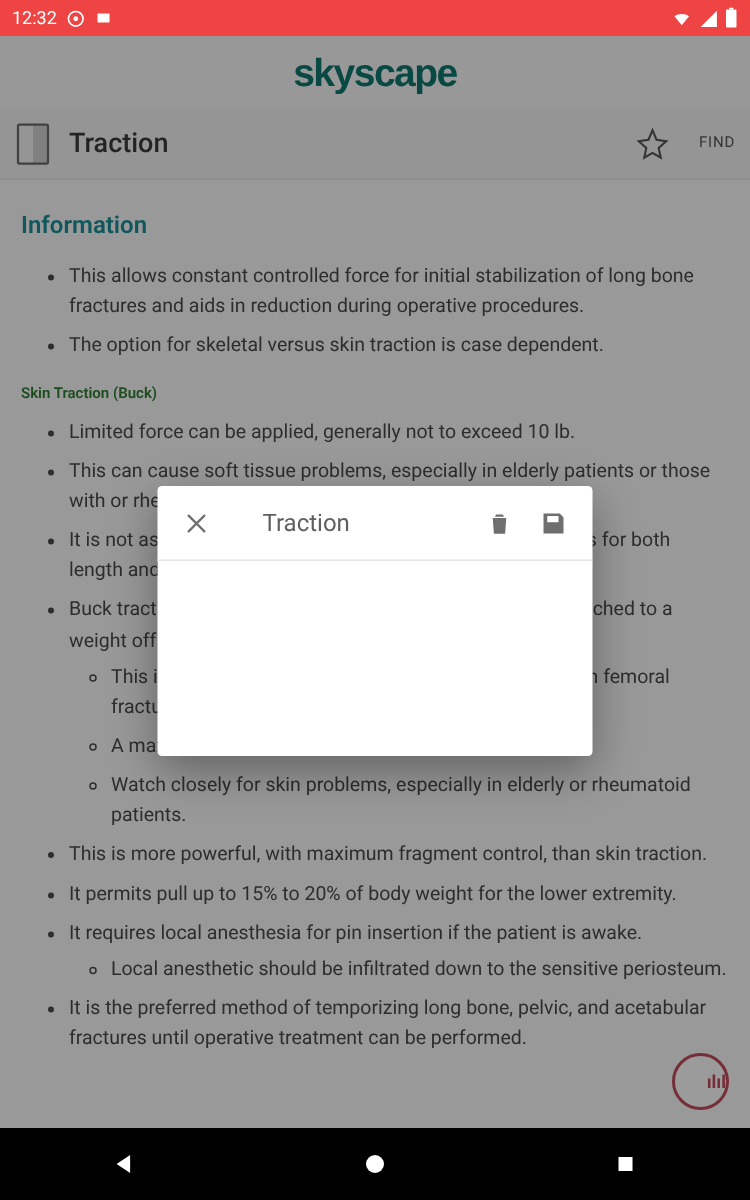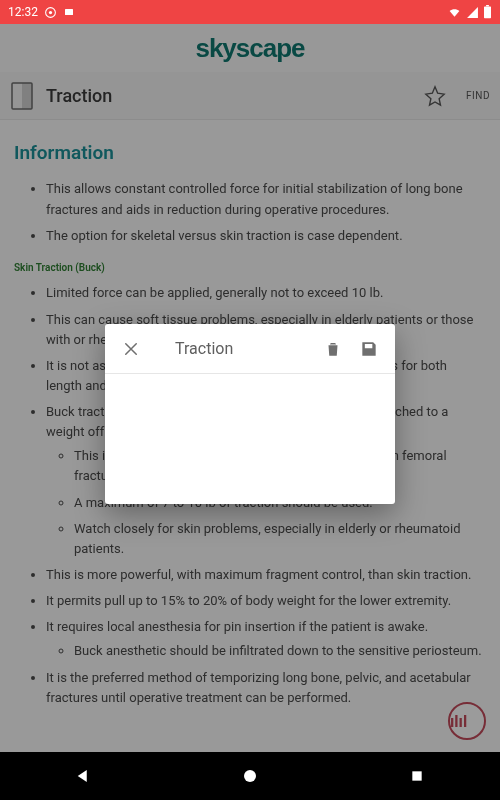--- a/index.html
+++ b/index.html
@@ -10,29 +10,29 @@
   .status-left { display: flex; align-items: center; gap: 6px; }
   .status-right { margin-left: auto; display: flex; align-items: center; gap: 4px; }
   .status-icon svg { display: block; }
   .brand-bar { height: 48px; background: #f5f5f5; display: flex; align-items: center; justify-content: center; font-size: 26px; font-weight: 700; color: #0f766e; letter-spacing: -1px; font-family: 'Segoe UI', Arial, sans-serif; }
   .title-bar { height: 48px; background: #f0f0f0; display: flex; align-items: center; padding: 0 10px; gap: 12px; border-bottom: 1px solid #e2e2e2; }
   .title-bar .doc-icon { width: 24px; height: 28px; }
   .title-bar .title-text { font-size: 18px; color: #3a3a3a; font-weight: 500; flex: 1; }
   .title-bar .star { width: 22px; height: 22px; }
   .title-bar .find { font-size: 10px; color: #555; letter-spacing: 0.5px; margin-left: 8px; }
   .content { padding: 18px 14px 80px 14px; color: #4a4a4a; font-size: 13px; line-height: 1.55; overflow: hidden; height: calc(800px - 24px - 48px - 48px - 48px); }
-  .content h3.info { color: #1b8f96; font-size: 19px; font-weight: 600; margin-bottom: 12px; }
+  .content h3.info { color: #1b8f96; font-size: 16px; font-weight: 600; margin-bottom: 12px; }
   .content h4.sub { color: #2e7d32; font-size: 10px; font-weight: 600; margin: 14px 0 8px 0; }
   .content h4.sub a { color: #1565c0; text-decoration: underline; }
   .content ul { list-style: disc; padding-left: 32px; margin-bottom: 6px; }
   .content ul ul { list-style: circle; padding-left: 28px; margin-top: 4px; }
   .content li { margin-bottom: 6px; }
   .nav-bar { position: absolute; bottom: 0; left: 0; right: 0; height: 48px; background: #000; display: flex; align-items: center; justify-content: space-around; z-index: 6; }
   .nav-bar .nav-btn { width: 40px; height: 40px; display: flex; align-items: center; justify-content: center; }
-  .fab { position: absolute; right: 14px; bottom: 60px; width: 38px; height: 38px; border-radius: 50%; border: 2px solid #c0495a; display: flex; align-items: center; justify-content: flex-start; color: #c0495a; font-size: 16px; font-weight: 700; background: rgba(255,255,255,0.5); z-index: 2; }
+  .fab { position: absolute; right: 14px; bottom: 60px; width: 38px; height: 38px; border-radius: 50%; border: 2px solid #c0495a; display: flex; align-items: center; justify-content: flex-end; color: #c0495a; font-size: 12px; font-weight: 700; background: rgba(255,255,255,0.5); z-index: 2; }
   .dialog { position: absolute; z-index: 10; left: 105px; top: 324px; width: 290px; height: 180px; background: #fff; border-radius: 3px; box-shadow: 0 10px 30px rgba(0,0,0,0.35); }
   .dialog-head { height: 50px; display: flex; align-items: center; padding: 0 12px; border-bottom: 1px solid #e6e6e6; gap: 8px; }
   .dialog-head .dlg-title { flex: 1; text-align: left; padding-left: 22px; font-size: 16px; color: #5f5f5f; }
   .dialog-head .dlg-btn { width: 28px; height: 28px; display: flex; align-items: center; justify-content: center; }
   .dialog-body { flex: 1; }
 </style>
 </head>
 <body>
 
 <div class="screen">
@@ -109,21 +109,21 @@
           <li>Watch closely for skin problems, especially in elderly or rheumatoid patients.</li>
         </ul>
       </li>
     </ul>
     <ul>
       <li>This is more powerful, with maximum fragment control, than skin traction.</li>
       <li>It permits pull up to 15% to 20% of body weight for the lower extremity.</li>
       <li>
         <span>It requires local anesthesia for pin insertion if the patient is awake.</span>
         <ul>
-          <li>Buck anesthetic should be infiltrated down to the sensitive periosteum.</li>
+          <li>Local anesthetic should be infiltrated down to the sensitive periosteum.</li>
         </ul>
       </li>
       <li>It is the preferred method of temporizing long bone, pelvic, and acetabular fractures until operative treatment can be performed.</li>
     </ul>
   </div>
 
   <div class="fab">
       <span>ılıl</span>
     </div>
 

